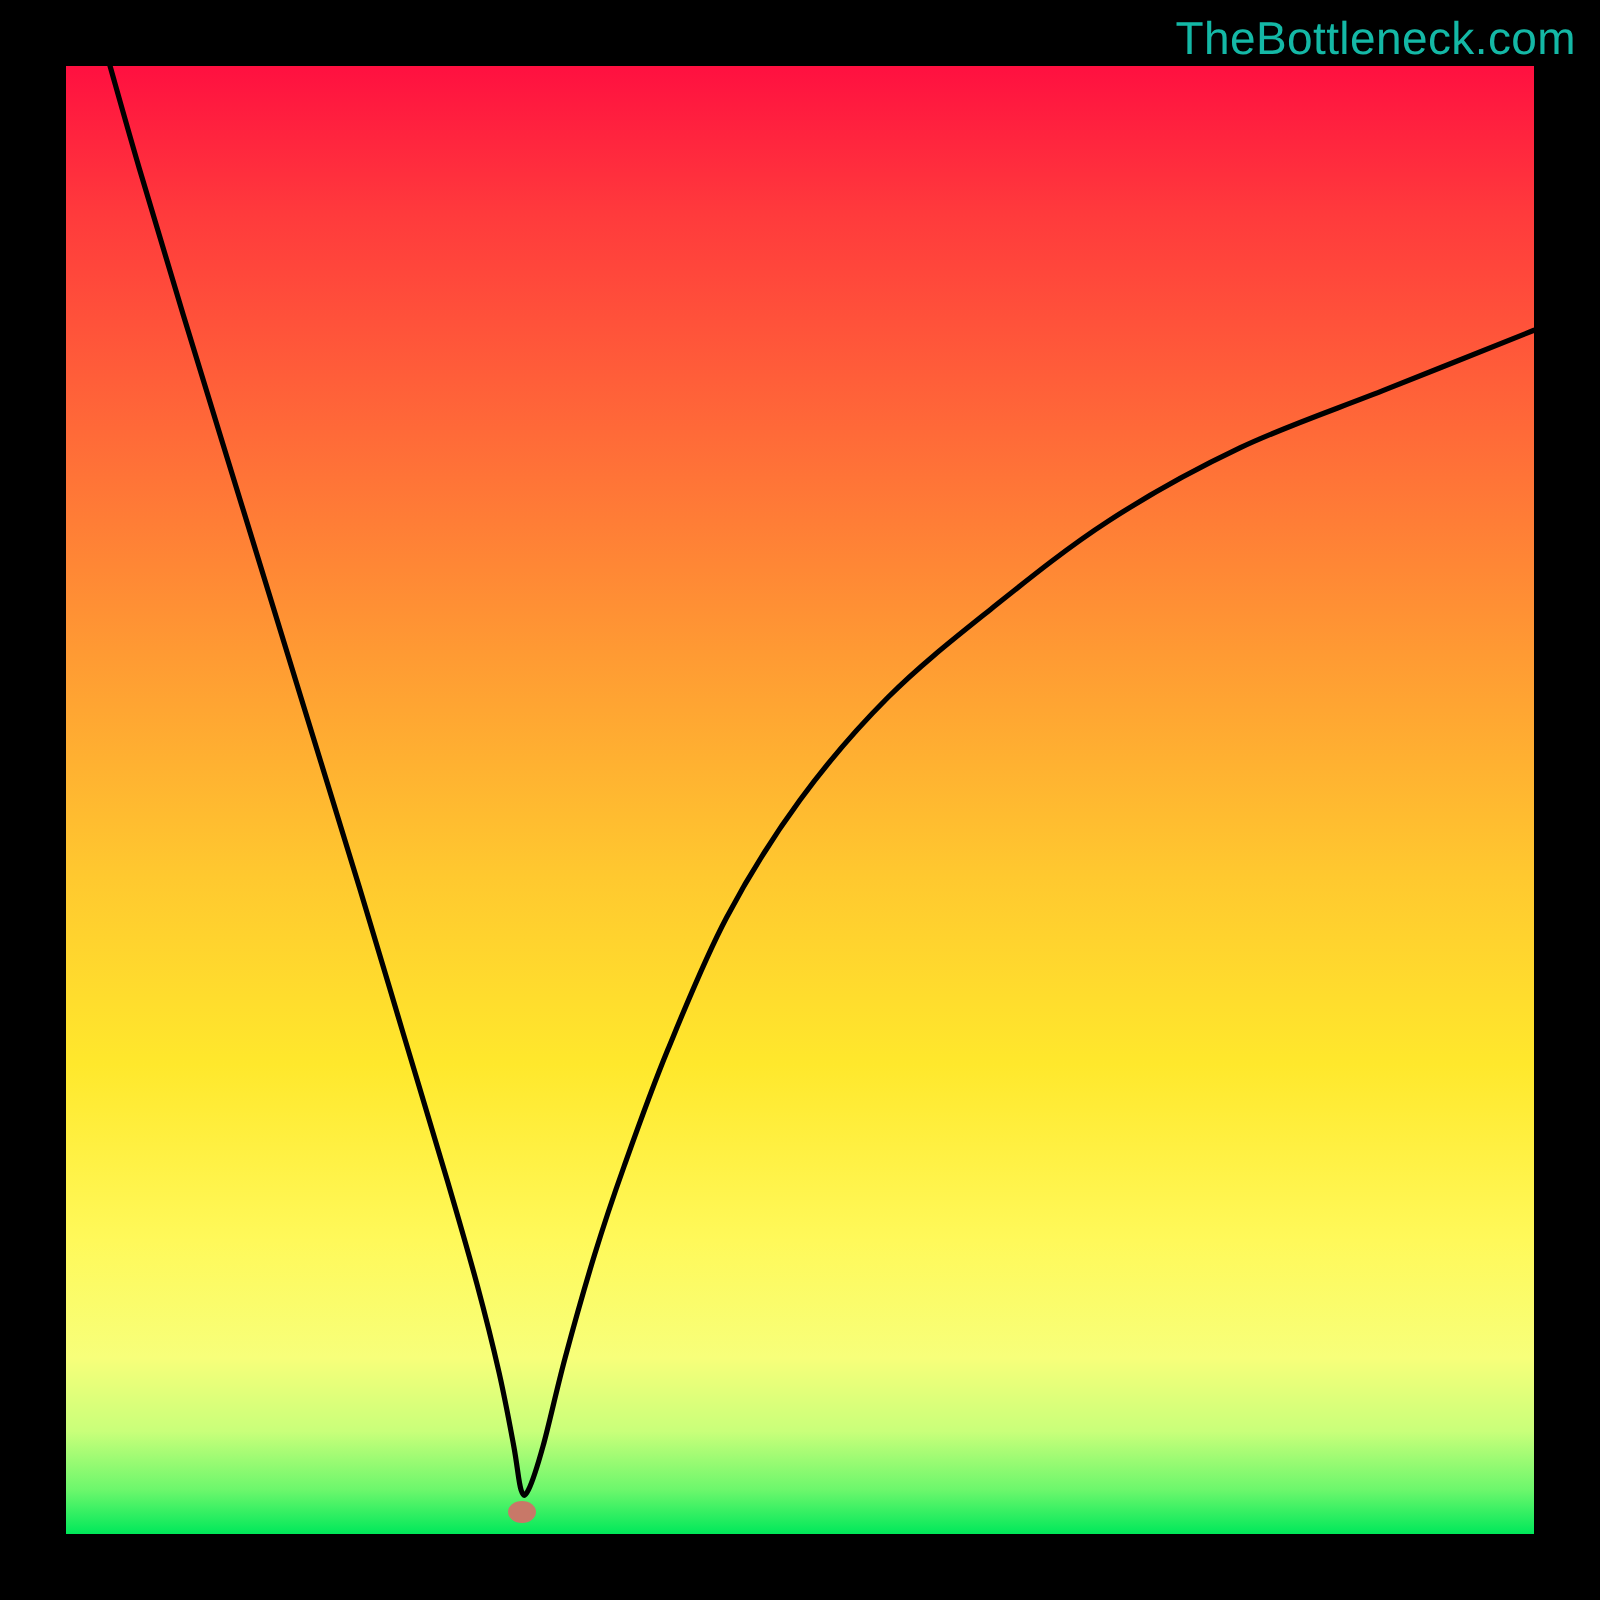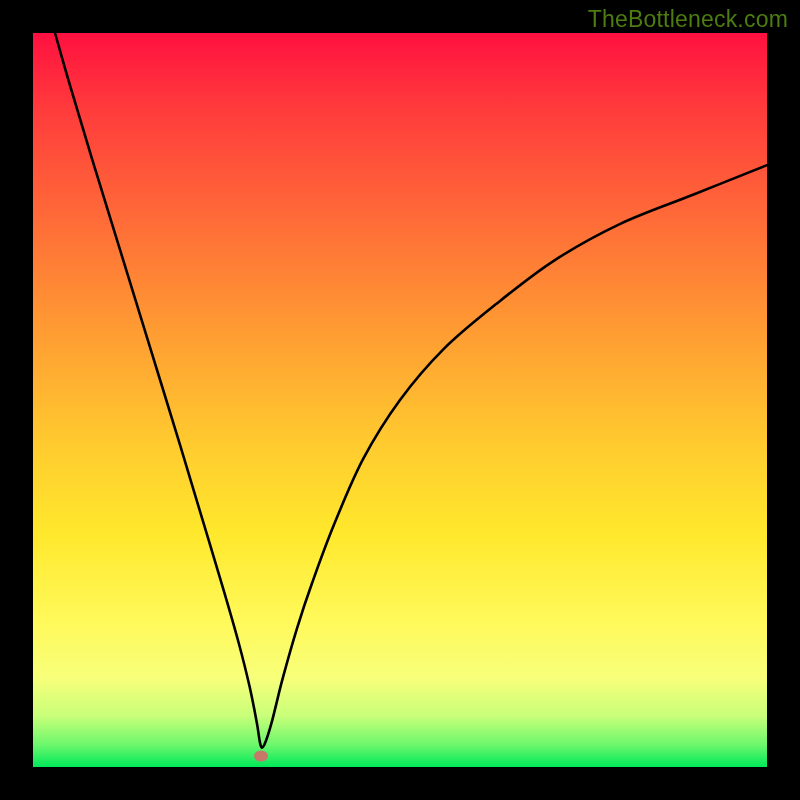--- a/index.html
+++ b/index.html
@@ -38,21 +38,21 @@
       #f7ff7a 88%,
       #c9ff7a 93%,
       #6cf76c 97%,
       #00e85a 100%
     );
   }
   .watermark {
     position: absolute;
     top: 6px;
     right: 12px;
-    color: #4d7c0f;
+    color: #14b8a6;
     font-size: 23px;
     font-weight: 500;
     letter-spacing: 0.2px;
     user-select: none;
   }
   svg.curve {
     position: absolute;
     left: 0;
     top: 0;
     width: 734px;

